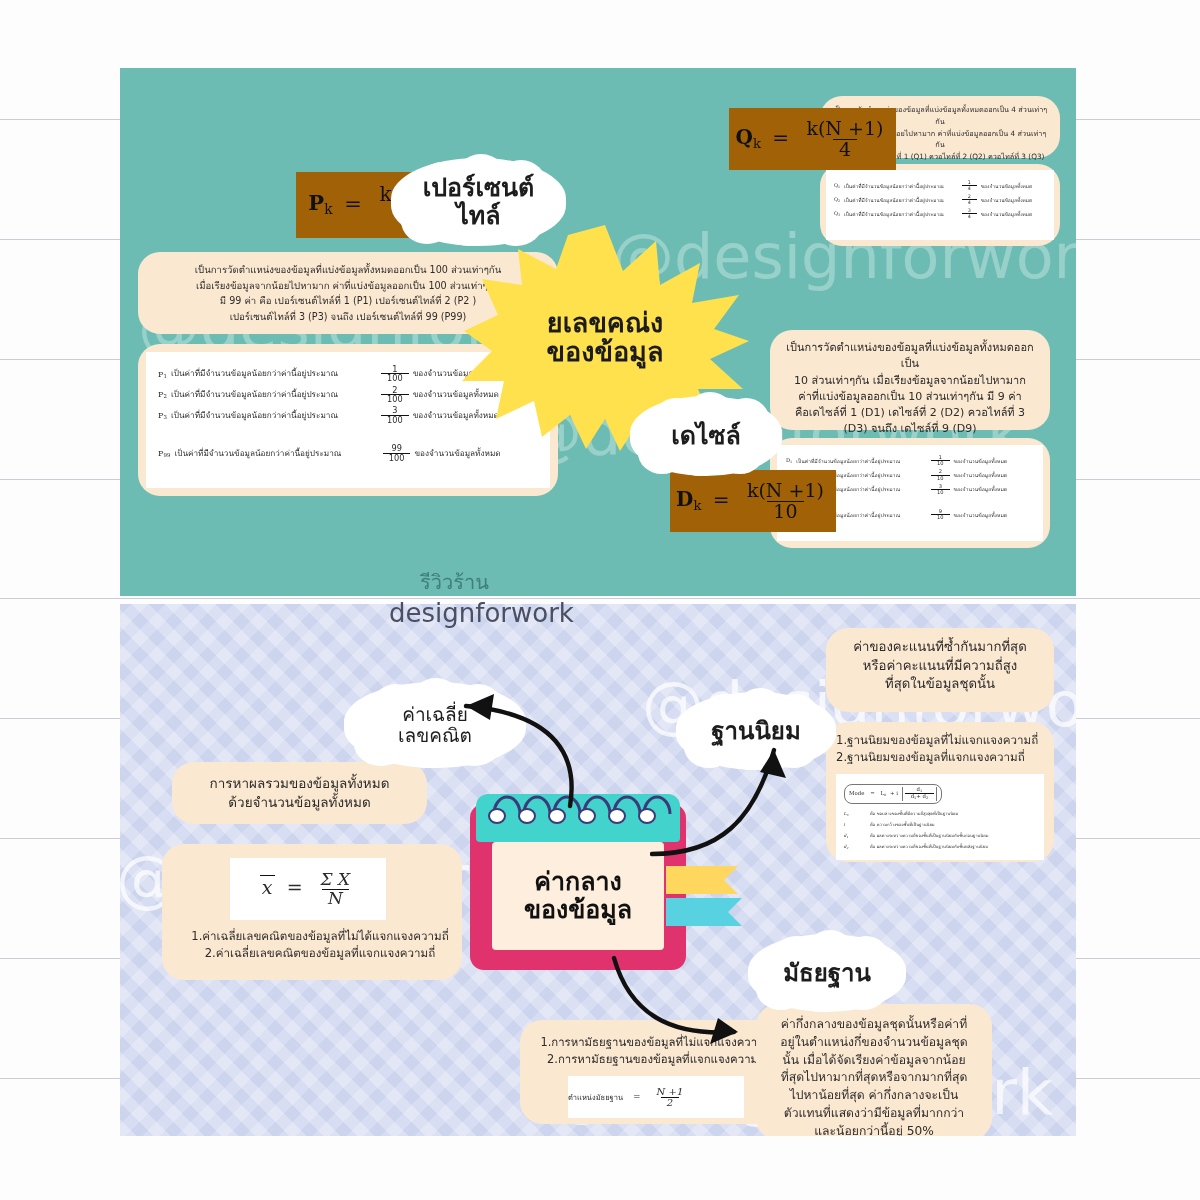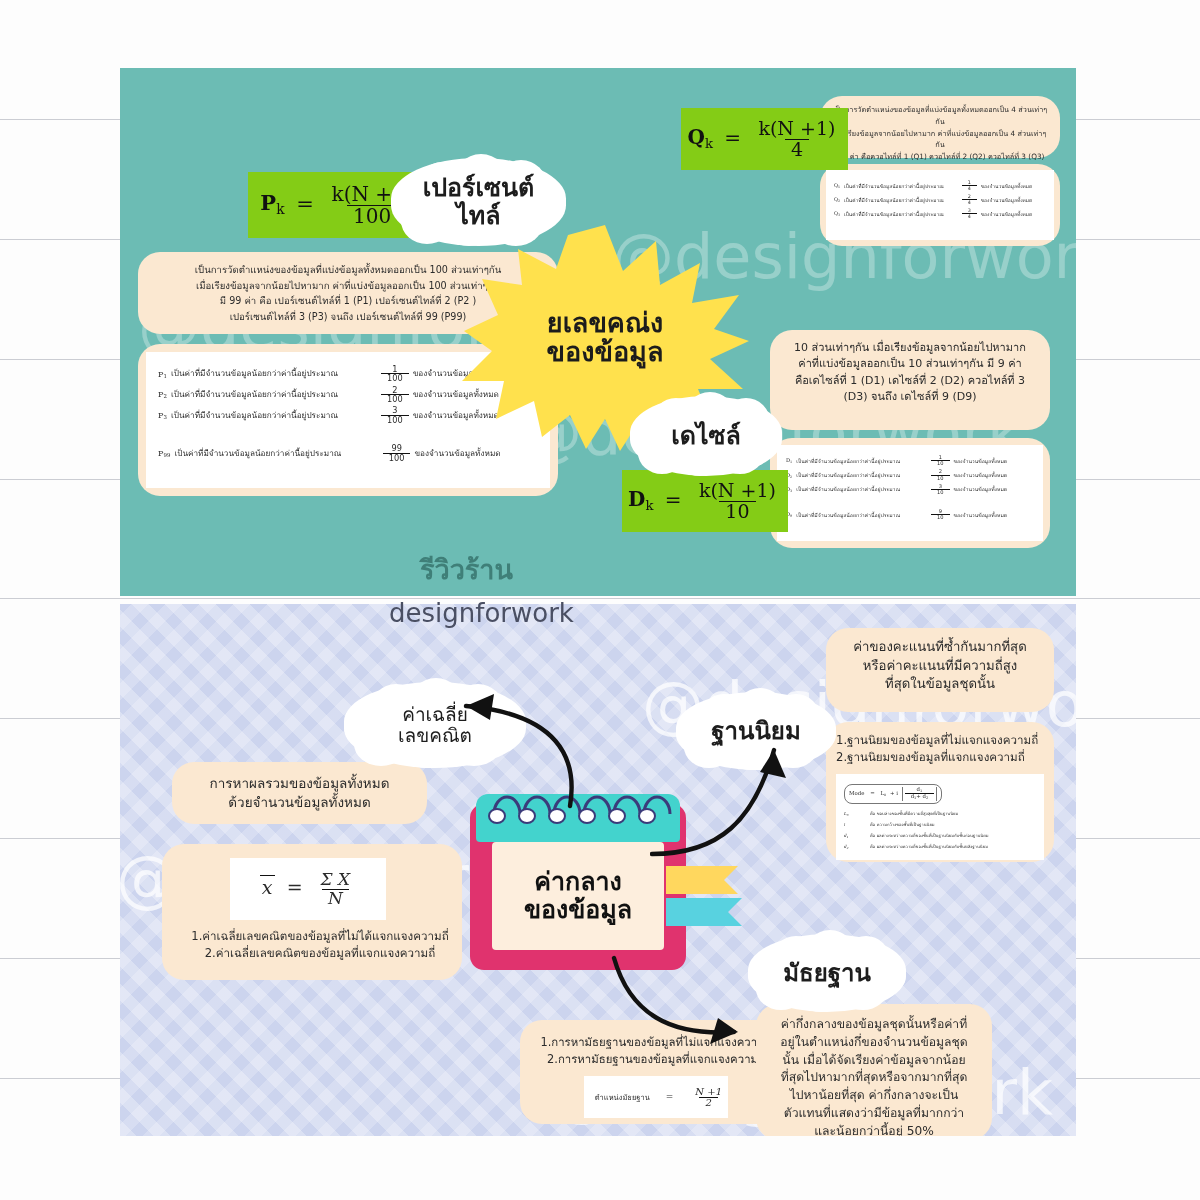--- a/index.html
+++ b/index.html
@@ -42,22 +42,22 @@
   .cloud .lobes span{position:absolute;background:#fff;border-radius:50%;}
   .cloud .txt{position:relative;z-index:3;padding:0 6px;}
 
   
   .card{position:absolute;background:#fbe8d1;border-radius:22px;z-index:4;
         color:#2b2b2b;box-sizing:border-box;}
   .card .body{text-align:center;}
   .whitebox{background:#fff;box-sizing:border-box;}
 
   
-  .fbox{position:absolute;background:#84cc16;z-index:5;display:flex;align-items:center;justify-content:center;
-        font-family:"DejaVu Serif","Liberation Serif",serif;color:#111;}
+  .fbox{position:absolute;background:#a16207;z-index:5;display:flex;align-items:center;justify-content:center;
+        font-family:"DejaVu Serif","Liberation Serif",serif;color:#111;margin-left:48px;}
   .frac{display:inline-flex;flex-direction:column;align-items:center;line-height:1.02;vertical-align:middle;}
   .frac .num{padding:0 6px;}
   .frac .den{padding:0 6px;border-top:1.6px solid #111;}
   .sub{font-size:.66em;vertical-align:-.26em;}
 
   
   #starburst{position:absolute;z-index:5;}
   #starburst .star-label{position:absolute;inset:0;display:flex;flex-direction:column;
     align-items:center;justify-content:center;color:#1c1c1c;font-weight:700;line-height:1.06;}
 
@@ -239,20 +239,21 @@
             <span class="num">3</span>
             <span class="den">4</span>
           </span>
         <span class="mtext">ของจำนวนข้อมูลทั้งหมด</span>
       </div>
     </div>
   </div>
 
   <div class="card" style="left:650px;top:262px;width:280px;height:100px;padding:10px 12px;">
     <div class="body" style="font-size:11px;line-height:1.48;">
+      <div>เป็นการวัดตำแหน่งของข้อมูลที่แบ่งข้อมูลทั้งหมดออกเป็น</div>
       <div>10 ส่วนเท่าๆกัน เมื่อเรียงข้อมูลจากน้อยไปหามาก</div>
       <div>ค่าที่แบ่งข้อมูลออกเป็น 10 ส่วนเท่าๆกัน มี 9 ค่า</div>
       <div>คือเดไซล์ที่ 1 (D1) เดไซล์ที่ 2 (D2) ควอไทล์ที่ 3</div>
       <div>(D3) จนถึง เดไซล์ที่ 9 (D9)</div>
     </div>
   </div>
 
   <div class="cloud" style="left:510px;top:328px;width:152px;height:80px;font-size:25px;font-weight:600;">
     <span class="lobes">
       <span style="left:0px;top:18px;width:44px;height:44px;"></span>
@@ -313,21 +314,21 @@
         <span class="mfrac frac">
             <span class="num">9</span>
             <span class="den">10</span>
           </span>
         <span class="mtext">ของจำนวนข้อมูลทั้งหมด</span>
       </div>
     </div>
   </div>
 </div>
 
-<div style="position:absolute;left:420px;top:548px;z-index:8;color:#3f7f78;font-size:27px;font-weight:bold;">รีวิวร้าน</div>
+<div style="position:absolute;left:420px;top:566px;z-index:8;color:#3f7f78;font-size:20px;">รีวิวร้าน</div>
 <div style="position:absolute;left:389px;top:598px;z-index:8;color:#4a4f63;font-size:26px;">designforwork</div>
 
 <div class="panel" id="panel-bottom">
 
   <div class="wm wm-bot" style="left:522px;top:64px;">@designforwork</div>
   <div class="wm wm-bot" style="left:-4px;top:238px;">@designforwork</div>
   <div class="wm wm-bot" style="left:430px;top:452px;">@designforwork</div>
 
   <div class="cloud" style="left:224px;top:78px;width:182px;height:86px;font-size:19px;font-weight:400;">
     <span class="lobes">
@@ -489,21 +490,21 @@
       <span style="left:90px;top:34px;width:50px;height:42px;"></span>
     </span>
     <span class="txt">มัธยฐาน</span>
   </div>
 
   <div class="card" style="left:400px;top:416px;width:272px;height:104px;padding:14px 10px 8px;">
     <div style="text-align:center;font-size:11.4px;line-height:1.5;">
       <div>1.การหามัธยฐานของข้อมูลที่ไม่แจกแจงความถี่</div>
       <div>2.การหามัธยฐานของข้อมูลที่แจกแจงความถี่</div>
     </div>
-    <div class="whitebox" style="margin:8px auto 0;width:144px;height:42px;display:flex;align-items:center;justify-content:flex-end;gap:16px;font-family:'DejaVu Serif','Liberation Serif',serif;">
+    <div class="whitebox" style="margin:8px auto 0;width:176px;height:42px;display:flex;align-items:center;justify-content:flex-start;gap:10px;font-family:'DejaVu Serif','Liberation Serif',serif;">
       <span style="font-size:7.5px;font-family:'DejaVu Sans','Liberation Sans',sans-serif;">ตำแหน่งมัธยฐาน</span>
       <span style="font-size:9px;">=</span>
       <span class="frac" style="font-size:10px;font-style:italic;">
         <span class="num">N +1</span>
         <span class="den">2</span>
       </span>
     </div>
   </div>
 
   <div class="card" style="left:636px;top:400px;width:236px;height:136px;padding:12px 10px;">

